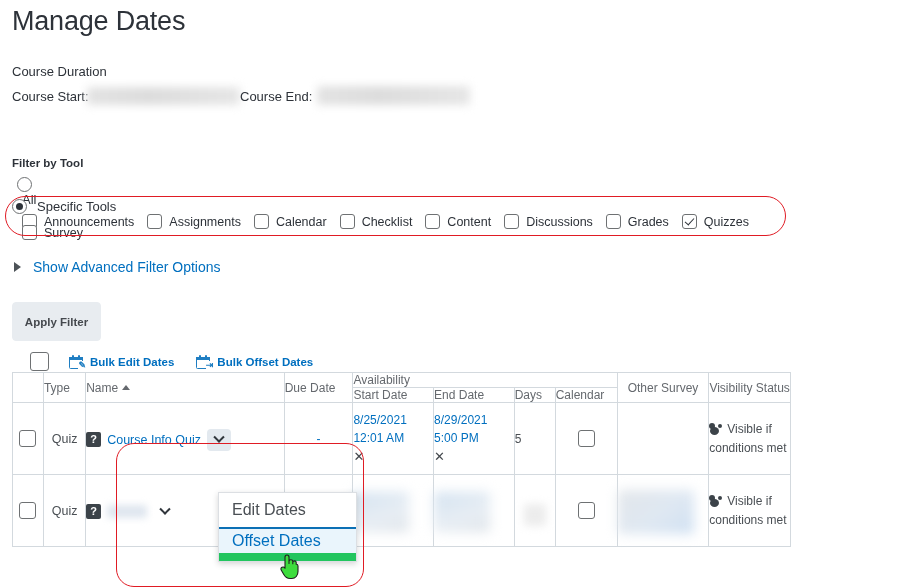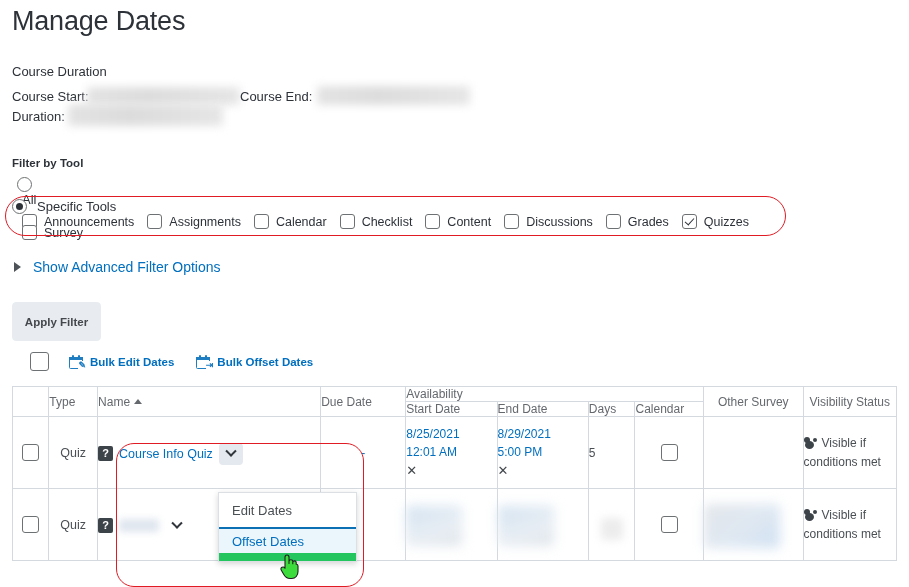--- a/index.html
+++ b/index.html
@@ -122,22 +122,22 @@
   }
   .cal-ico .pin1 { left: 2.5px; }
   .cal-ico .pin2 { left: 9px; }
   .cal-ico .mark {
     position: absolute; right: -2px; bottom: -1px; font-size: 9px; color: #1f7ec2;
     line-height: 9px; font-weight: bold; background: #fff;
   }
 
   
   table.mdt {
-    position: absolute; left: 12px; top: 386px;
-    width: 885px;
+    position: absolute; left: 12px; top: 372px;
+    width: 779px;
     border-collapse: collapse;
     font-size: 12px;
     background: #fff;
   }
   table.mdt th, table.mdt td {
     border: 1px solid #d3d9de;
     padding: 0;
     vertical-align: middle;
     color: #4a4f54;
     font-weight: normal;
@@ -255,21 +255,21 @@
   .menu {
     position: absolute; left: 218px; top: 492px;
     width: 139px;
     background: #ffffff;
     border: 1px solid #dcdfe3;
     box-shadow: 0 2px 6px rgba(0,0,0,0.17);
     z-index: 60;
   }
   .menu-item {
     height: 34px; display: flex; align-items: center;
-    padding-left: 13px; font-size: 13px; color: #4a4f54;
+    padding-left: 13px; font-size: 16px; color: #4a4f54;
   }
   .menu-item.active {
     background: #eaf5fc; color: #006fbf;
     border-top: 2px solid #0c70b5; border-bottom: 8px solid #22c55e;
   }
 
   
   .cursor {
     position: absolute; left: 278px; top: 552px;
     width: 24px; height: 28px; z-index: 80;
@@ -283,24 +283,20 @@
 <div class="duration-wrap">
   <div class="duration-label">Course Duration</div>
 
   <div class="dur-row">
     <span class="dur-k" style="left:0;">Course Start:</span>
     <span class="blur-bar" style="left:75px; top:-2px; width:153px; height:18px;"></span>
     <span class="dur-k" style="left:228px;">Course End:</span>
     <span class="blur-bar" style="left:305px; top:-3px; width:153px; height:19px;"></span>
   </div>
 
-  <div class="dur-row">
-    <span class="dur-k" style="left:0; top:1px;">Duration:</span>
-    <span class="blur-bar" style="left:56px; top:-4px; width:155px; height:22px;"></span>
-  </div>
 </div>
 
 <div class="filter-head">Filter by Tool</div>
 
 <div class="radio-row" style="top:177px;flex-direction:column;">
   <span class="radio"></span>
   <span class="lbl">All</span>
 </div>
 
 <div class="radio-row" style="top:199px;">

